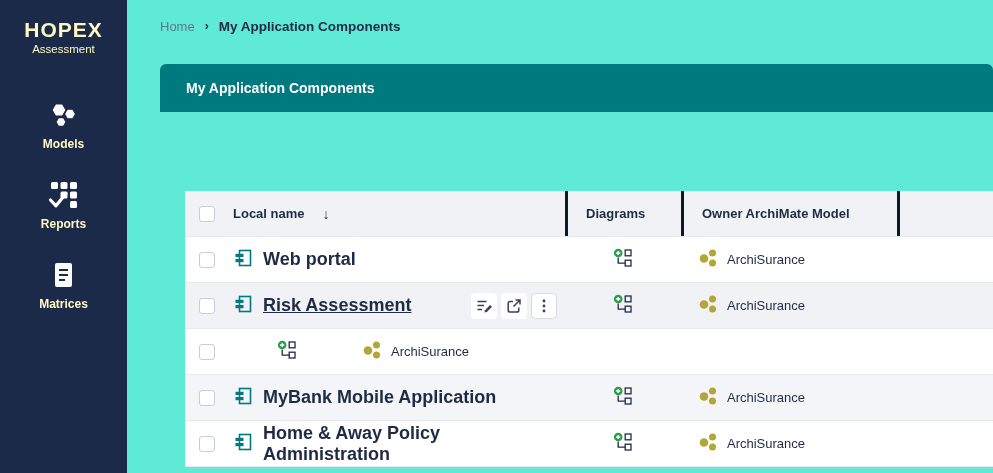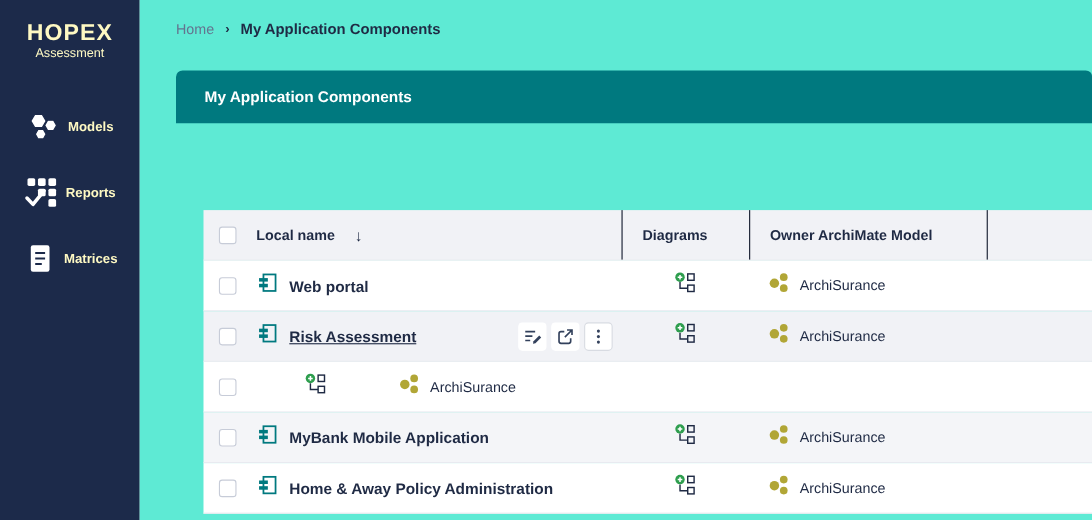--- a/index.html
+++ b/index.html
@@ -15,21 +15,21 @@
   html,body{width:993px;height:473px;overflow:hidden;background:#fff;
     font-family:"Liberation Sans",sans-serif;color:var(--text-navy)}
   .app{display:flex;width:993px;height:473px}
 
   
   .sidebar{width:127px;flex-shrink:0;background:var(--sidebar-bg);color:#fef9c3;padding-top:18px}
   .logo{text-align:center;padding:0 6px}
   .logo-title{font-size:21px;font-weight:bold;letter-spacing:1px;line-height:1.1}
   .logo-sub{font-size:11.5px;margin-top:2px}
   .side-nav{margin-top:44px;display:flex;flex-direction:column;align-items:center;gap:28px}
-  .nav-item{display:flex;align-items:center;gap:6px;cursor:pointer}
+  .nav-item{display:flex;flex-direction:column;align-items:center;gap:6px;cursor:pointer}
   .nav-item .icon{width:32px;height:32px;display:flex;align-items:center;justify-content:center}
   .nav-label{font-size:12px;font-weight:bold}
 
   
   main{flex:1;min-width:0;padding:18px 0 0 33px;background:#5eead4}
   .breadcrumb{display:flex;align-items:center;gap:10px;font-size:13px;height:16px}
   .bc-home{color:#64748F;cursor:pointer}
   .bc-sep{color:var(--text-navy);font-weight:bold;font-size:12px}
   .bc-current{font-weight:bold;color:var(--text-navy);font-size:13.5px}
 
@@ -43,23 +43,23 @@
   .trow.alt{background:var(--row-alt)}
   .trow.hovered{background:#F1F2F6}
   .thead{background:#F1F2F6;font-weight:bold;font-size:13px}
   .cell{display:flex;align-items:center}
   .c-check{width:44px;justify-content:center}
   .c-name{width:336px;gap:10px;padding-left:4px}
   .c-diag{width:116px;padding-left:18px}
   .trow:not(.thead) .c-diag{padding-left:48px}
   .c-owner{width:216px;padding-left:18px;gap:8px}
   .c-extra{flex:1}
-  .thead .c-diag,.thead .c-owner,.thead .c-extra{border-left:1px solid #0f172a}
-
-  .row-name{font-size:14px;font-weight:bold;color:var(--text-navy);cursor:pointer}
+  .thead .c-diag,.thead .c-owner,.thead .c-extra{border-left:3px solid #0f172a}
+
+  .row-name{font-size:18px;font-weight:bold;color:var(--text-navy);cursor:pointer}
   .hovered .row-name{text-decoration:underline}
   .owner-name{font-size:13px;color:var(--text-navy)}
   .sort-arrow{margin-left:8px;font-weight:bold;font-size:14px}
 
   .cb{appearance:none;-webkit-appearance:none;width:16px;height:16px;border:1.5px solid #C7CCD8;
     border-radius:3px;background:#fff;cursor:pointer}
 
   .actions{margin-left:auto;margin-right:8px;display:flex;gap:4px;align-items:center}
   .act-btn{width:26px;height:26px;background:#fff;border:1px solid transparent;border-radius:4px;
     display:flex;align-items:center;justify-content:center;cursor:pointer}

